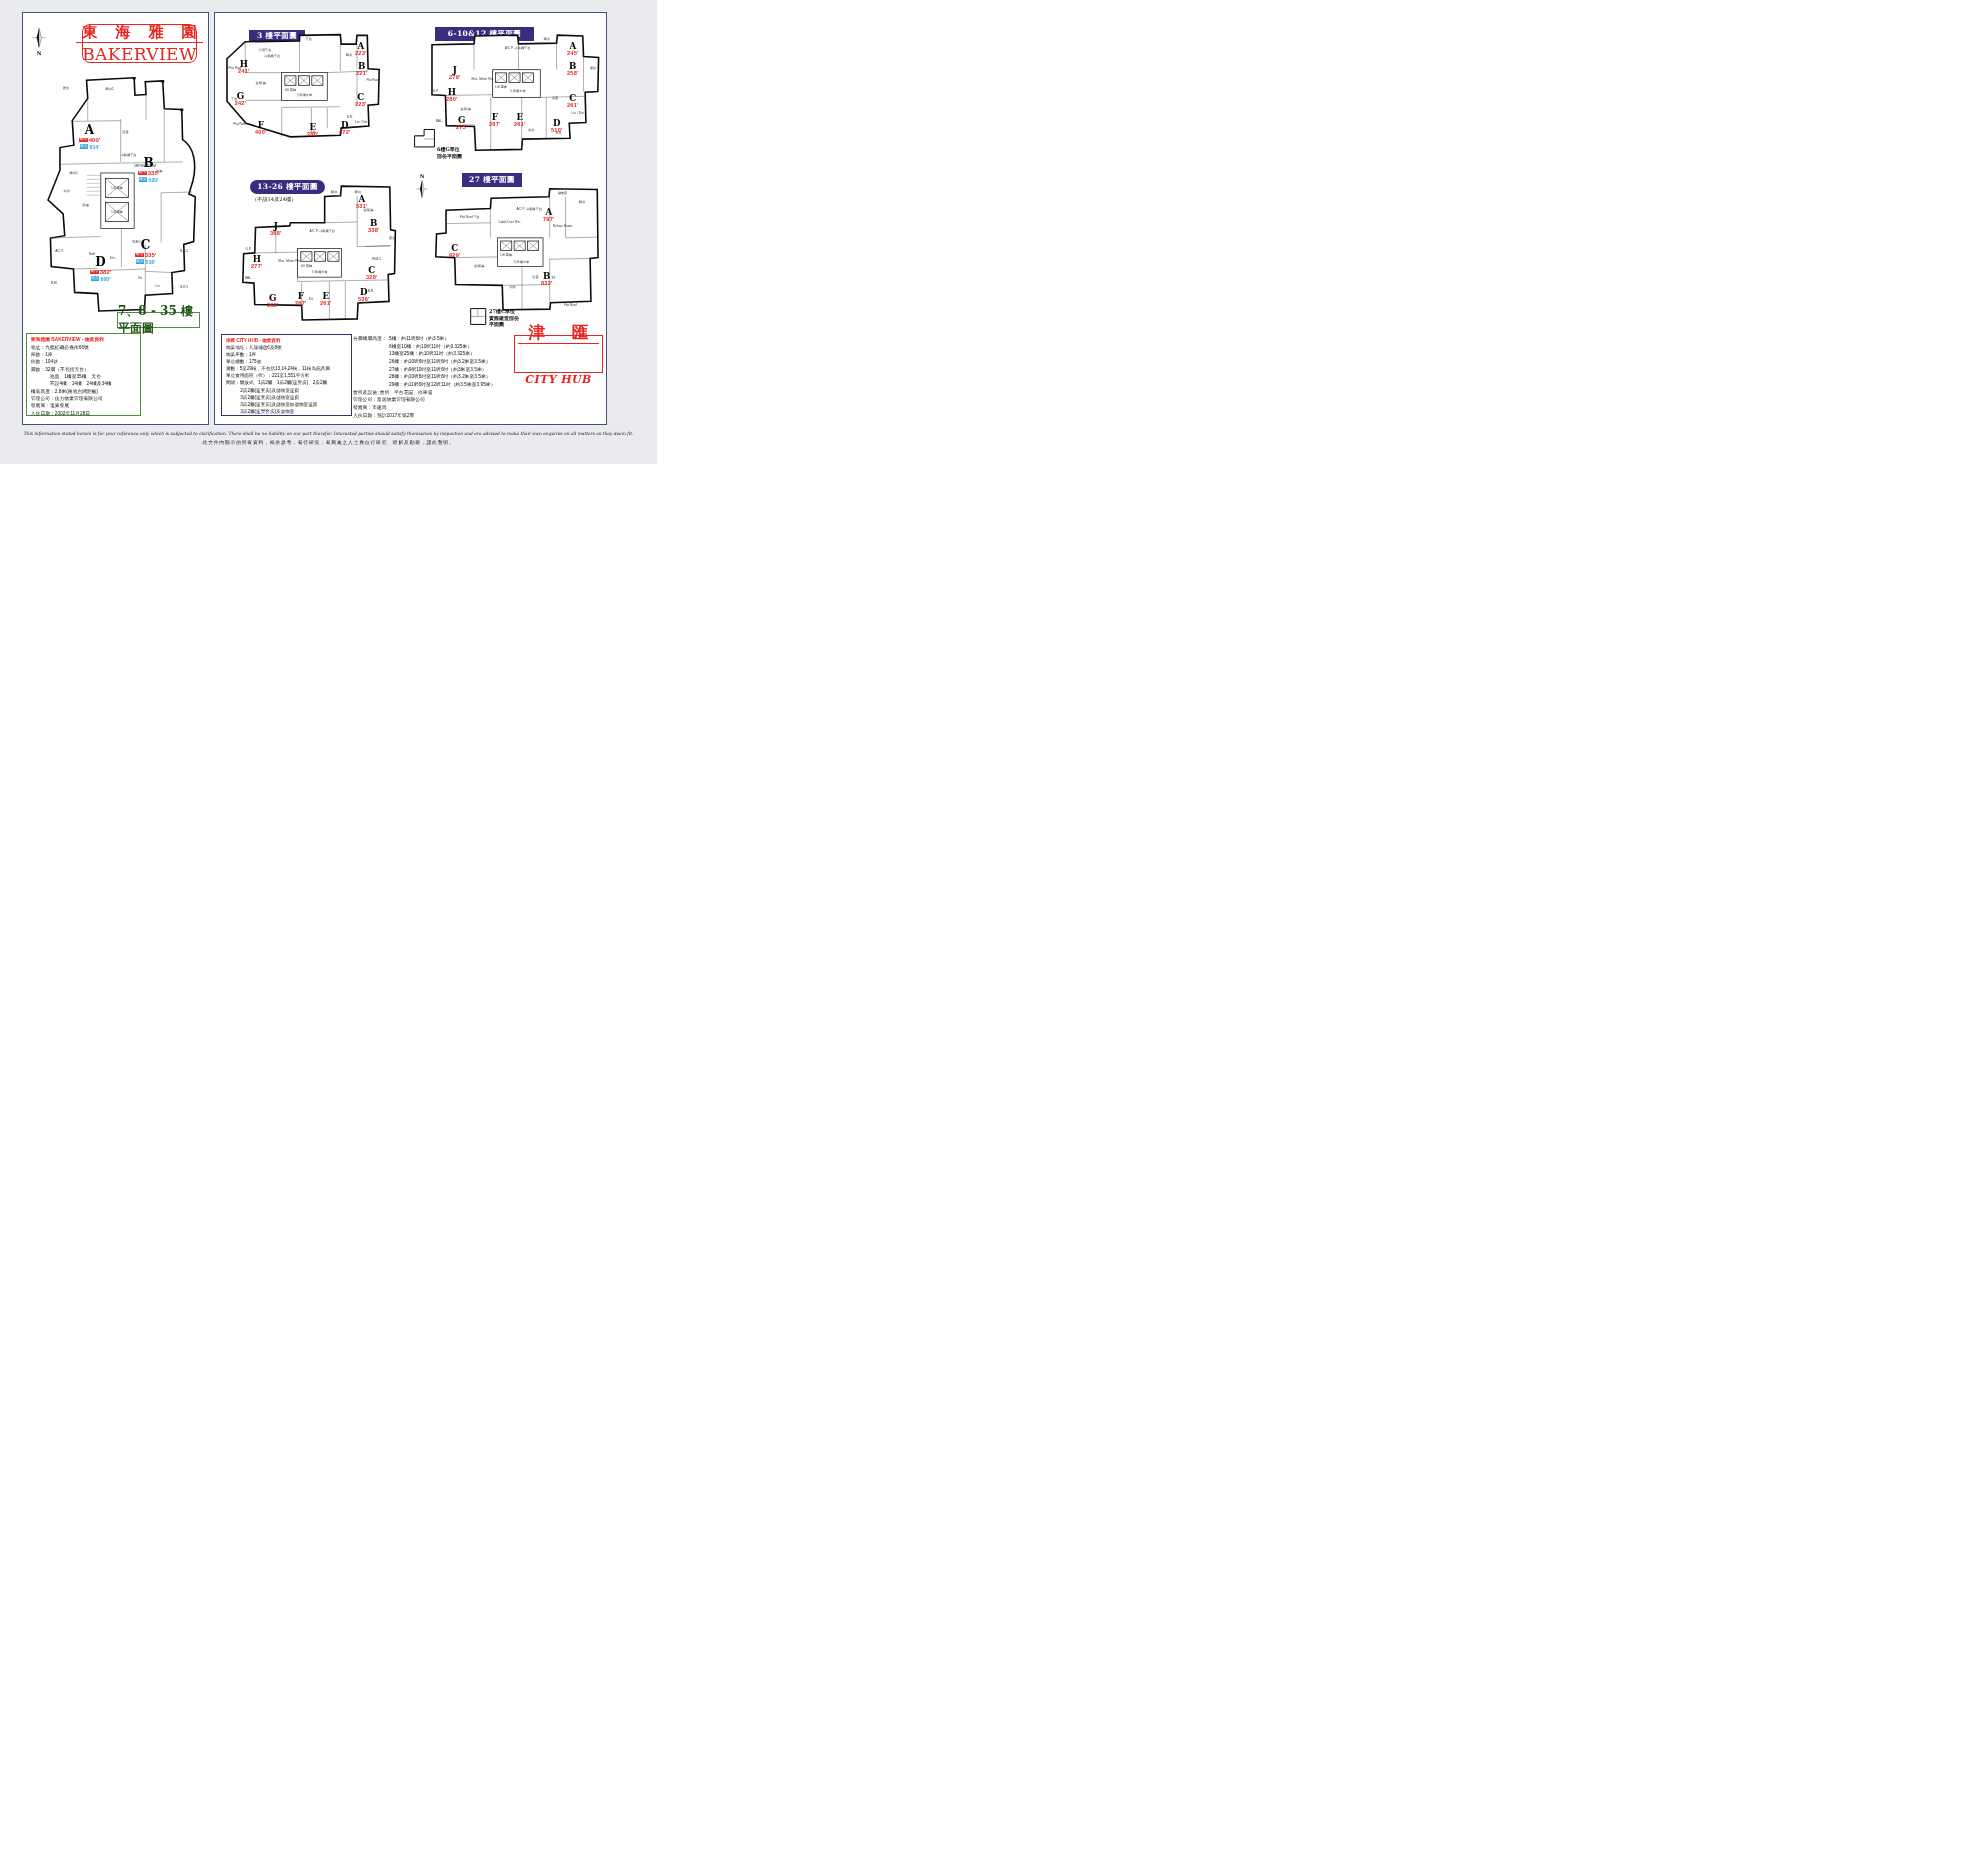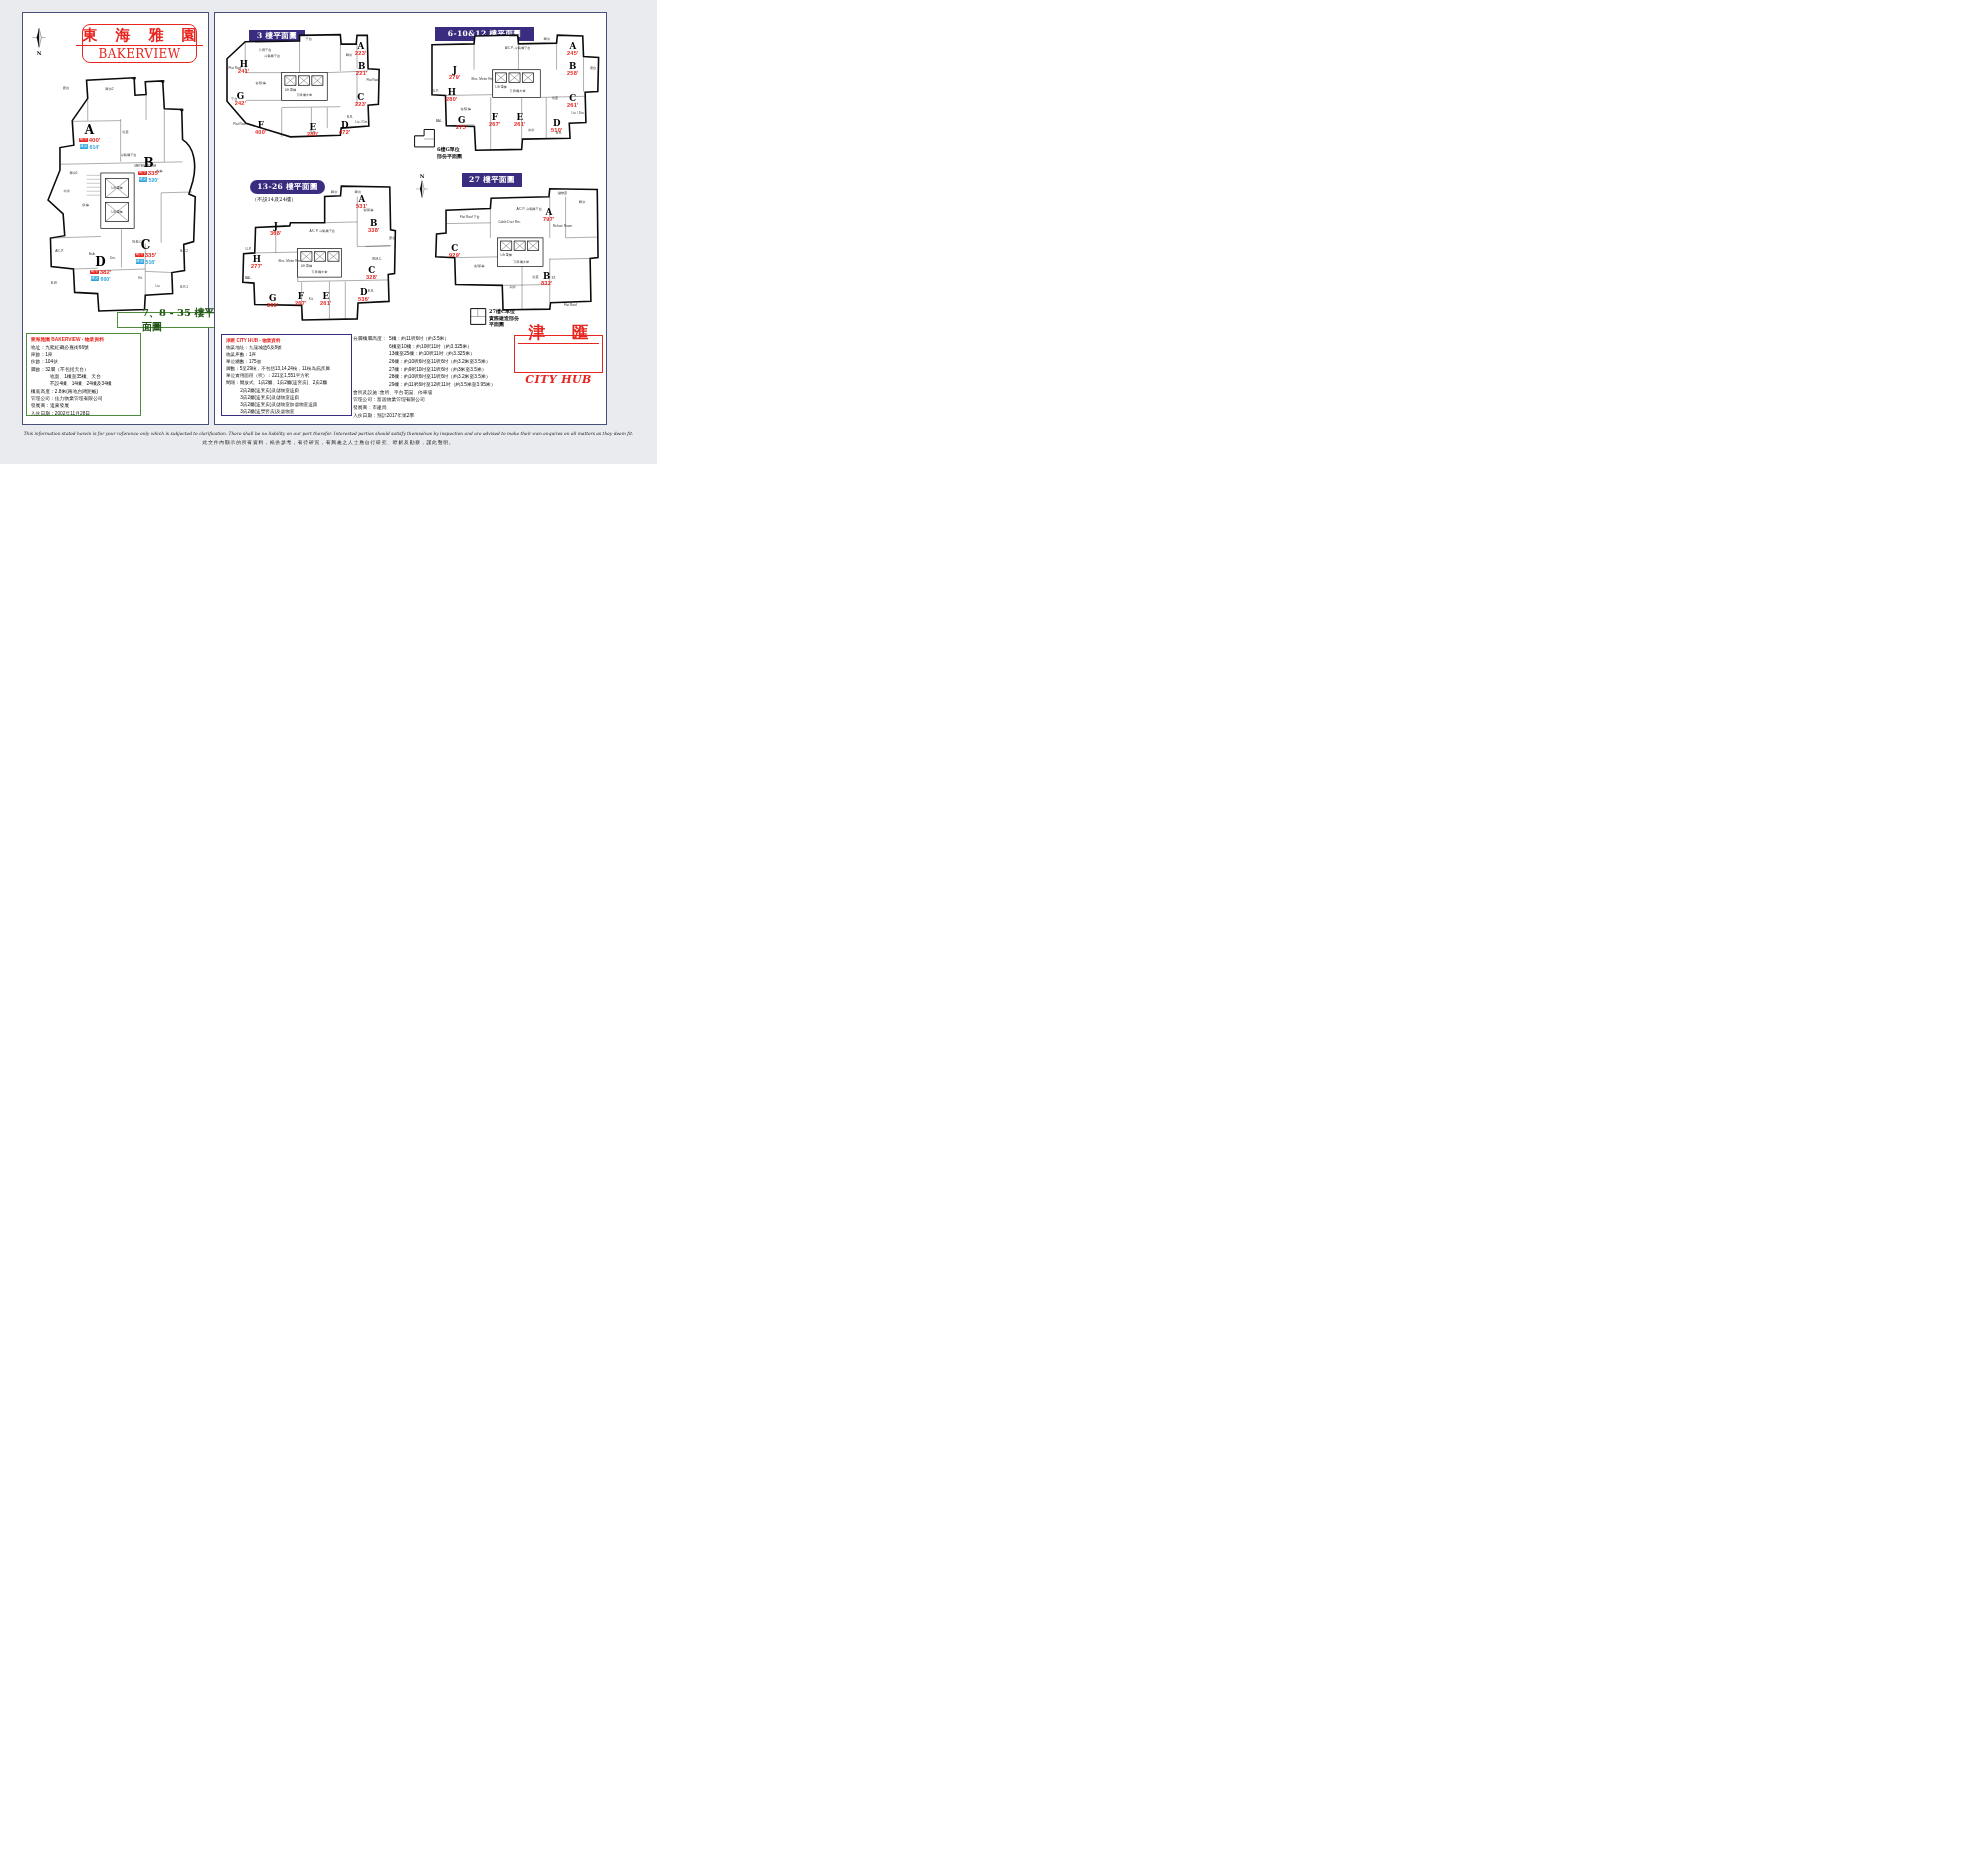--- a/index.html
+++ b/index.html
@@ -26,22 +26,22 @@
   .brow{display:flex;align-items:center;justify-content:center;gap:1.2px;margin-top:0.8px;}
   .tag{color:#fff;font-size:3.6px;padding:0.4px 0.8px;line-height:1;border-radius:0.4px;}
   .tag-s{background:#e8251f;}
   .tag-g{background:#2aa3dc;}
   .bnum-s{color:#e8251f;font-weight:bold;font-size:6px;}
   .bnum-g{color:#2aa3dc;font-weight:bold;font-size:5.2px;}
 
   
   .ftitle{position:absolute;background:#3a2d80;color:#fff;display:flex;align-items:center;justify-content:center;
           font-weight:bold;font-size:7.5px;letter-spacing:0.4px;font-family:"DejaVu Serif","Liberation Serif",serif;}
-  .gcaption{position:absolute;border:1.2px solid #4e8d3c;background:#fff;color:#215514;font-weight:bold;font-size:10px;
-            display:flex;align-items:center;justify-content:center;font-family:"DejaVu Serif","Liberation Serif",serif;padding-left:24px;}
+  .gcaption{position:absolute;border:1.2px solid #4e8d3c;background:#fff;color:#215514;font-weight:bold;font-size:12px;
+            display:flex;align-items:center;justify-content:center;font-family:"DejaVu Serif","Liberation Serif",serif;}
   .redbox{position:absolute;border:1.6px solid #e8251f;background:#fff;display:flex;flex-direction:column;
           align-items:center;justify-content:center;color:#e8251f;}
   .redbox .zh{font-weight:bold;font-family:"DejaVu Serif","Liberation Serif",serif;border-bottom:1.2px solid #e8251f;line-height:1.2;white-space:nowrap;}
   .redbox .en{font-family:"DejaVu Serif","Liberation Serif",serif;letter-spacing:0.4px;margin-top:0.8px;white-space:nowrap;}
 
   .infobox{position:absolute;border:1.2px solid;background:#fff;padding:2.4px 3.6px;font-size:4.8px;line-height:1.53;}
   .infobox.green{border-color:#4e8d3c;}
   .infobox.purple{border-color:#3a2d80;}
   .infobox .ititle{color:#e8251f;font-weight:bold;}
   .iline{white-space:nowrap;}
@@ -75,21 +75,21 @@
       <svg width="18" height="22" viewBox="0 0 46 56">
         <line x1="6" y1="27" x2="40" y2="27" stroke="#111" stroke-width="0.8"></line>
         <polygon points="23,3 17,27 23,52" fill="#111"></polygon>
         <polygon points="23,3 29,27 23,52" fill="#fff" stroke="#111" stroke-width="1"></polygon>
       </svg>
       <span class="n">N</span>
     </div>
 
     <div class="redbox" style="left:59px;top:11px;width:113px;height:37px;border-radius:8px;">
       <span class="zh" style="font-size:15px;letter-spacing:6.4px;padding:0 0 1.2px 6.4px;">東 海 雅 園</span>
-      <span class="en" style="font-size:12px;">BAKERVIEW</span>
+      <span class="en" style="font-size:17px;">BAKERVIEW</span>
     </div>
 
     <svg class="fp" style="left:3.2px;top:60px;" width="181" height="244" viewBox="0 0 455 615">
       <path class="outer" d="M55,320 L85,245 L85,188 L120,182 L116,120 L155,64 L152,18 L272,12 L274,56 L302,54 L300,22 L344,20 L348,90 L392,92 L394,168 C424,186 430,232 420,272 L410,305 L426,312 L422,425 L397,432 L399,498 L367,503 L369,556 L300,560 L298,596 L183,600 L180,556 L122,553 L119,494 L63,488 L61,416 L97,410 L93,355 Z"></path>
       <path class="inner" d="M85,230 L394,224 M238,116 L238,224 M116,122 L238,120 M155,64 L155,120 M302,56 L302,118 M348,94 L348,224 M61,416 L188,412 M240,394 L240,490 M180,498 L300,494 M300,430 L300,560 M369,503 L300,500 M119,494 L180,492 M340,302 L340,428 M340,302 L418,300"></path>
       <rect class="core" x="188" y="252" width="84" height="140"></rect>
       <rect class="core" x="200" y="266" width="58" height="48"></rect>
       <path class="inner" d="M200,266 L258,314 M258,266 L200,314"></path>
       <rect class="core" x="200" y="326" width="58" height="48"></rect>
       <path class="inner" d="M200,326 L258,374 M258,326 L200,374"></path>

